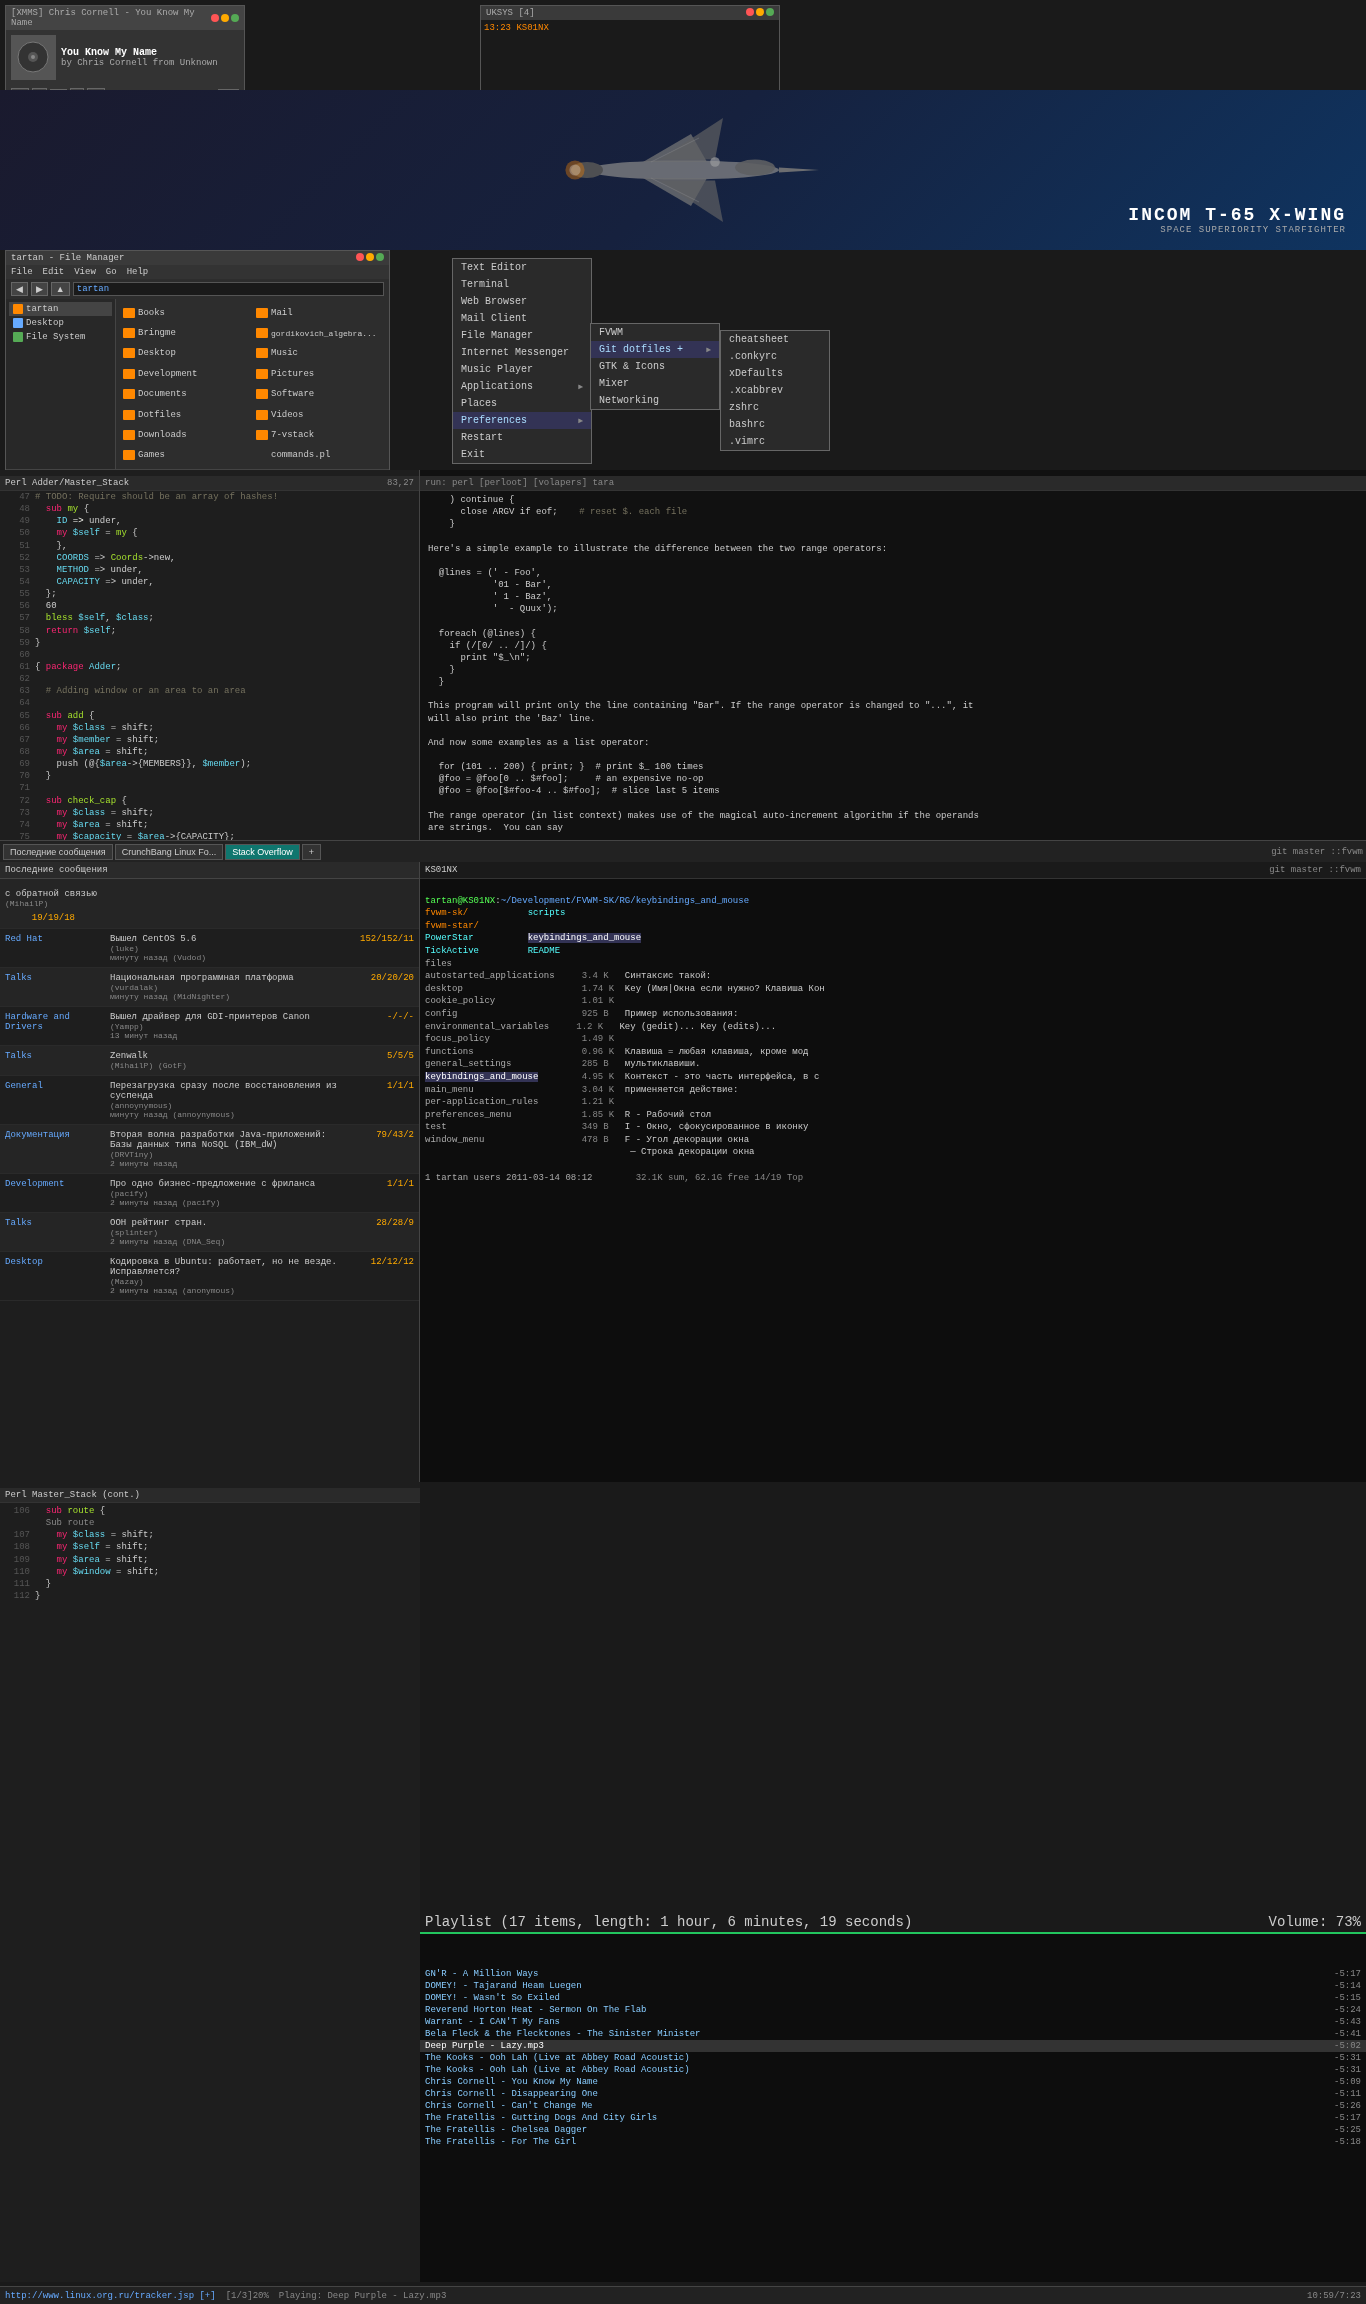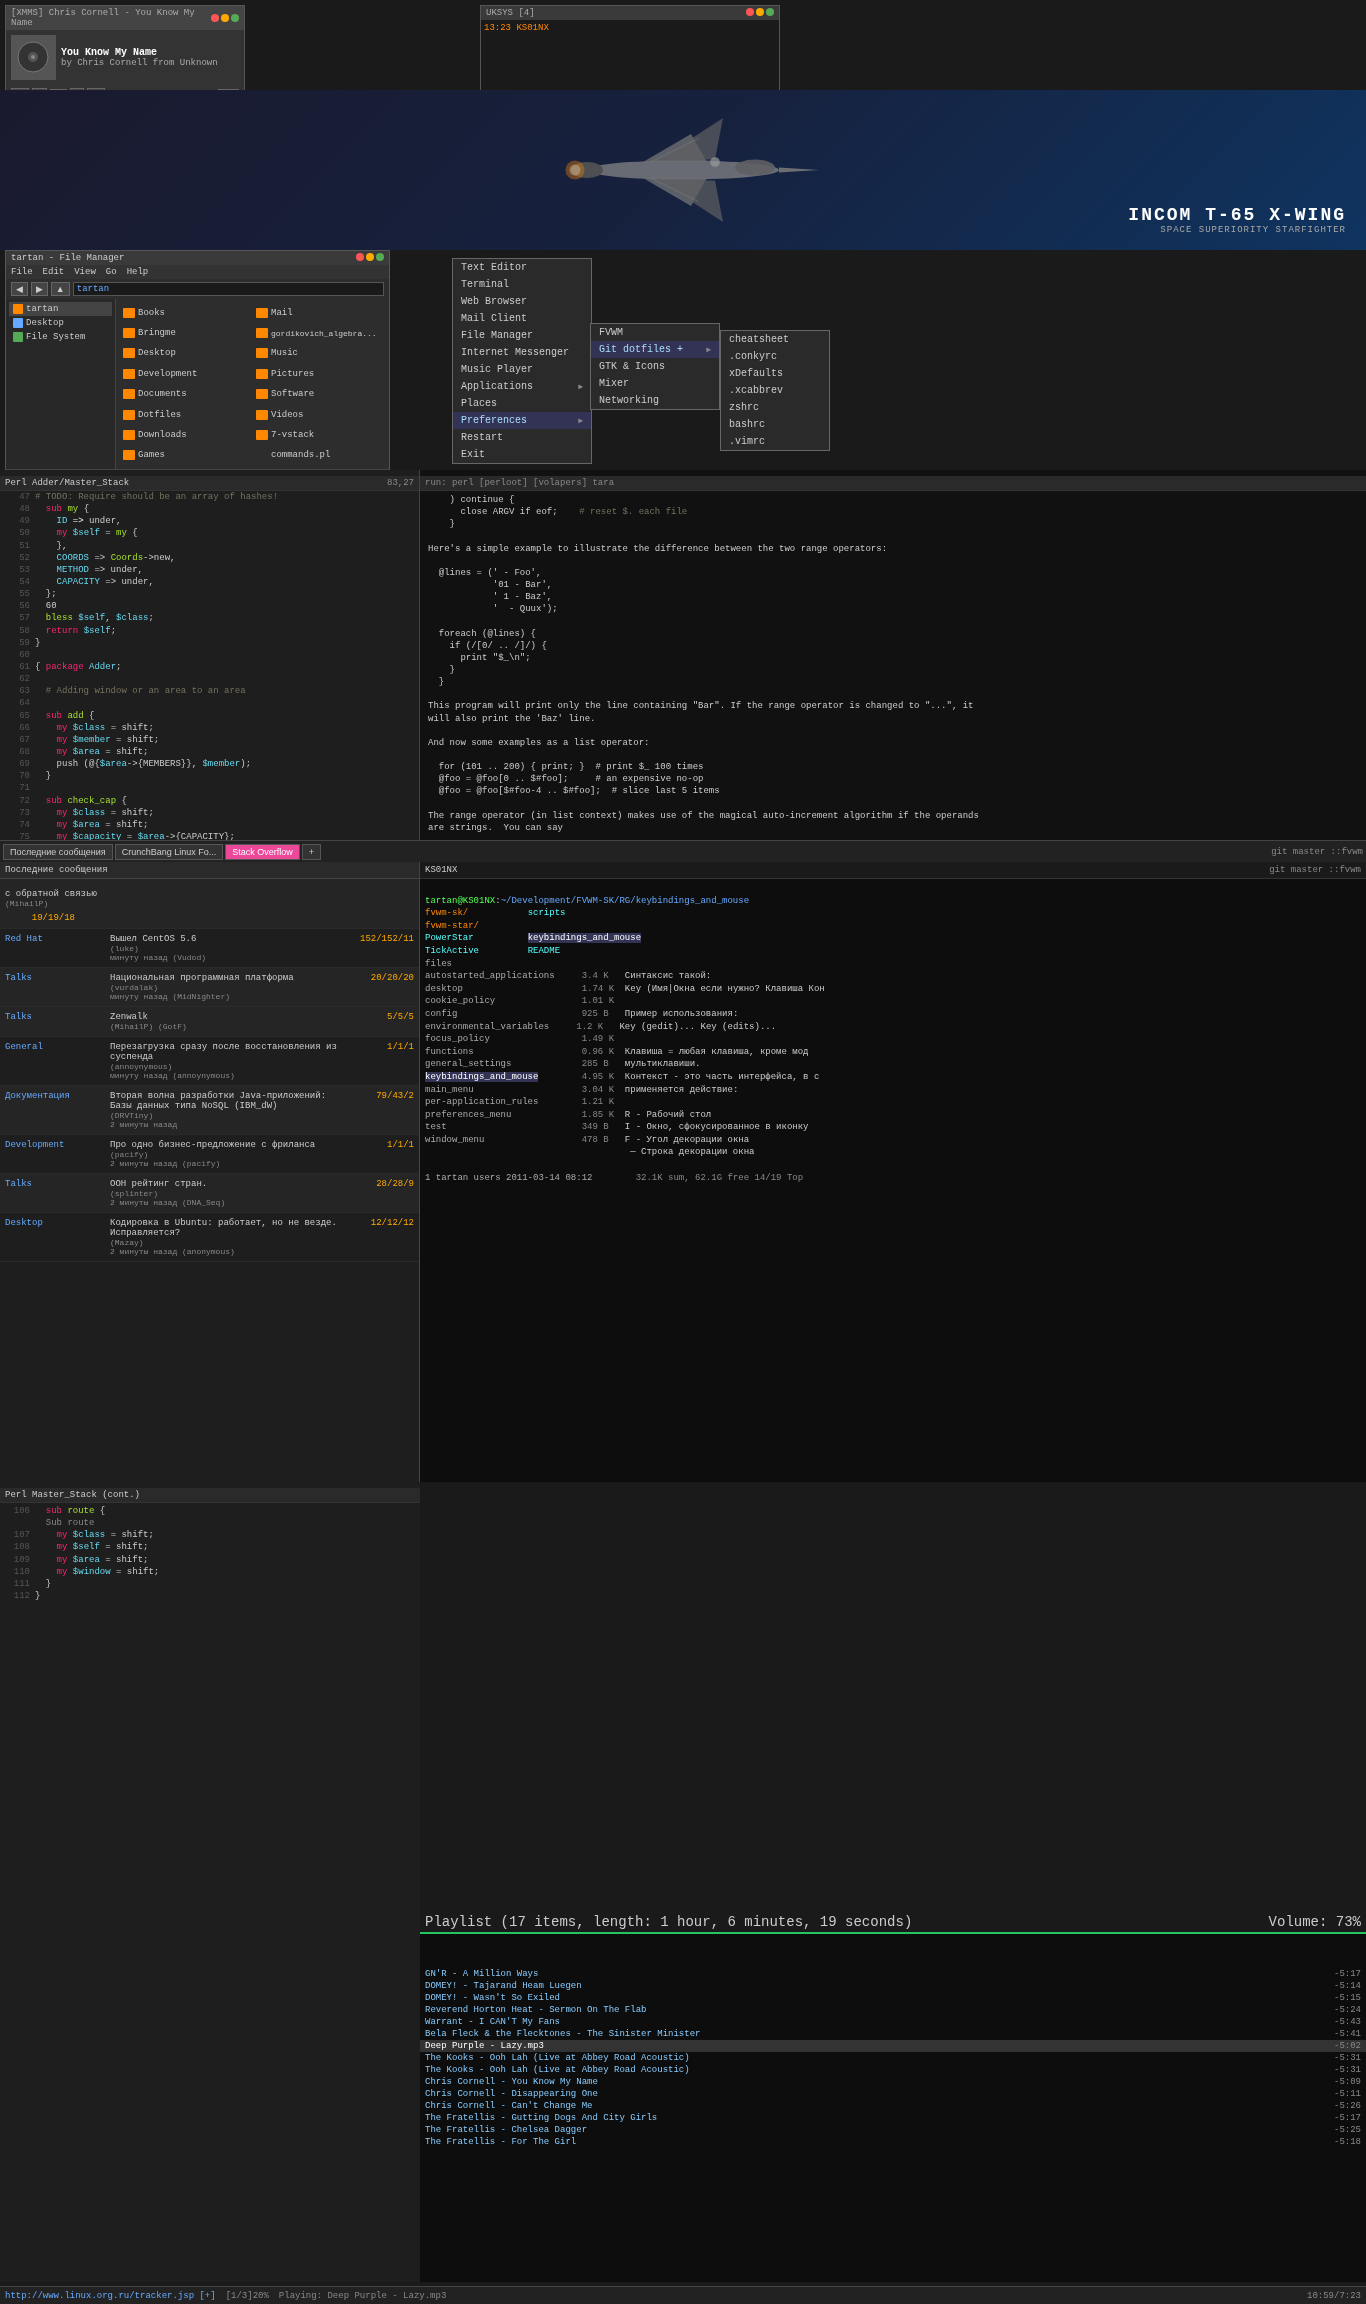--- a/index.html
+++ b/index.html
@@ -312,21 +312,21 @@
     }
     .taskbar-btn {
       background: #333;
       border: 1px solid #555;
       padding: 2px 6px;
       font-size: 9px;
       color: #ccc;
       cursor: pointer;
     }
     .taskbar-btn.active {
-      background: #ec4899;
+      background: #0f766e;
       color: #fff;
     }
     .taskbar-right {
       margin-left: auto;
       font-size: 9px;
       color: #888;
     }
 
     
     .forums-panel {
@@ -842,20 +842,31 @@
     <div class="forum-content">
       <div class="forum-title">Национальная программная платформа</div>
       <div class="forum-meta">(vurdalak)</div>
       <div class="forum-meta">минуту назад (MidNighter)</div>
     </div>
     <div class="forum-stats">
       <div class="forum-stats-nums">20/20/20</div>
     </div>
   </div>
 
+  <div class="forum-row">
+    <div class="forum-category">Hardware and Drivers</div>
+    <div class="forum-content">
+      <div class="forum-title">Вышел драйвер для GDI-принтеров Canon</div>
+      <div class="forum-meta">(Yampp)</div>
+      <div class="forum-meta">13 минут назад</div>
+    </div>
+    <div class="forum-stats">
+      <div class="forum-stats-nums">-/-/-</div>
+    </div>
+  </div>
 
   <div class="forum-row" style="background:#252525;">
     <div class="forum-category">Talks</div>
     <div class="forum-content">
       <div class="forum-title">Zenwalk</div>
       <div class="forum-meta">(MihailP) (GotF)</div>
     </div>
     <div class="forum-stats">
       <div class="forum-stats-nums">5/5/5</div>
     </div>

